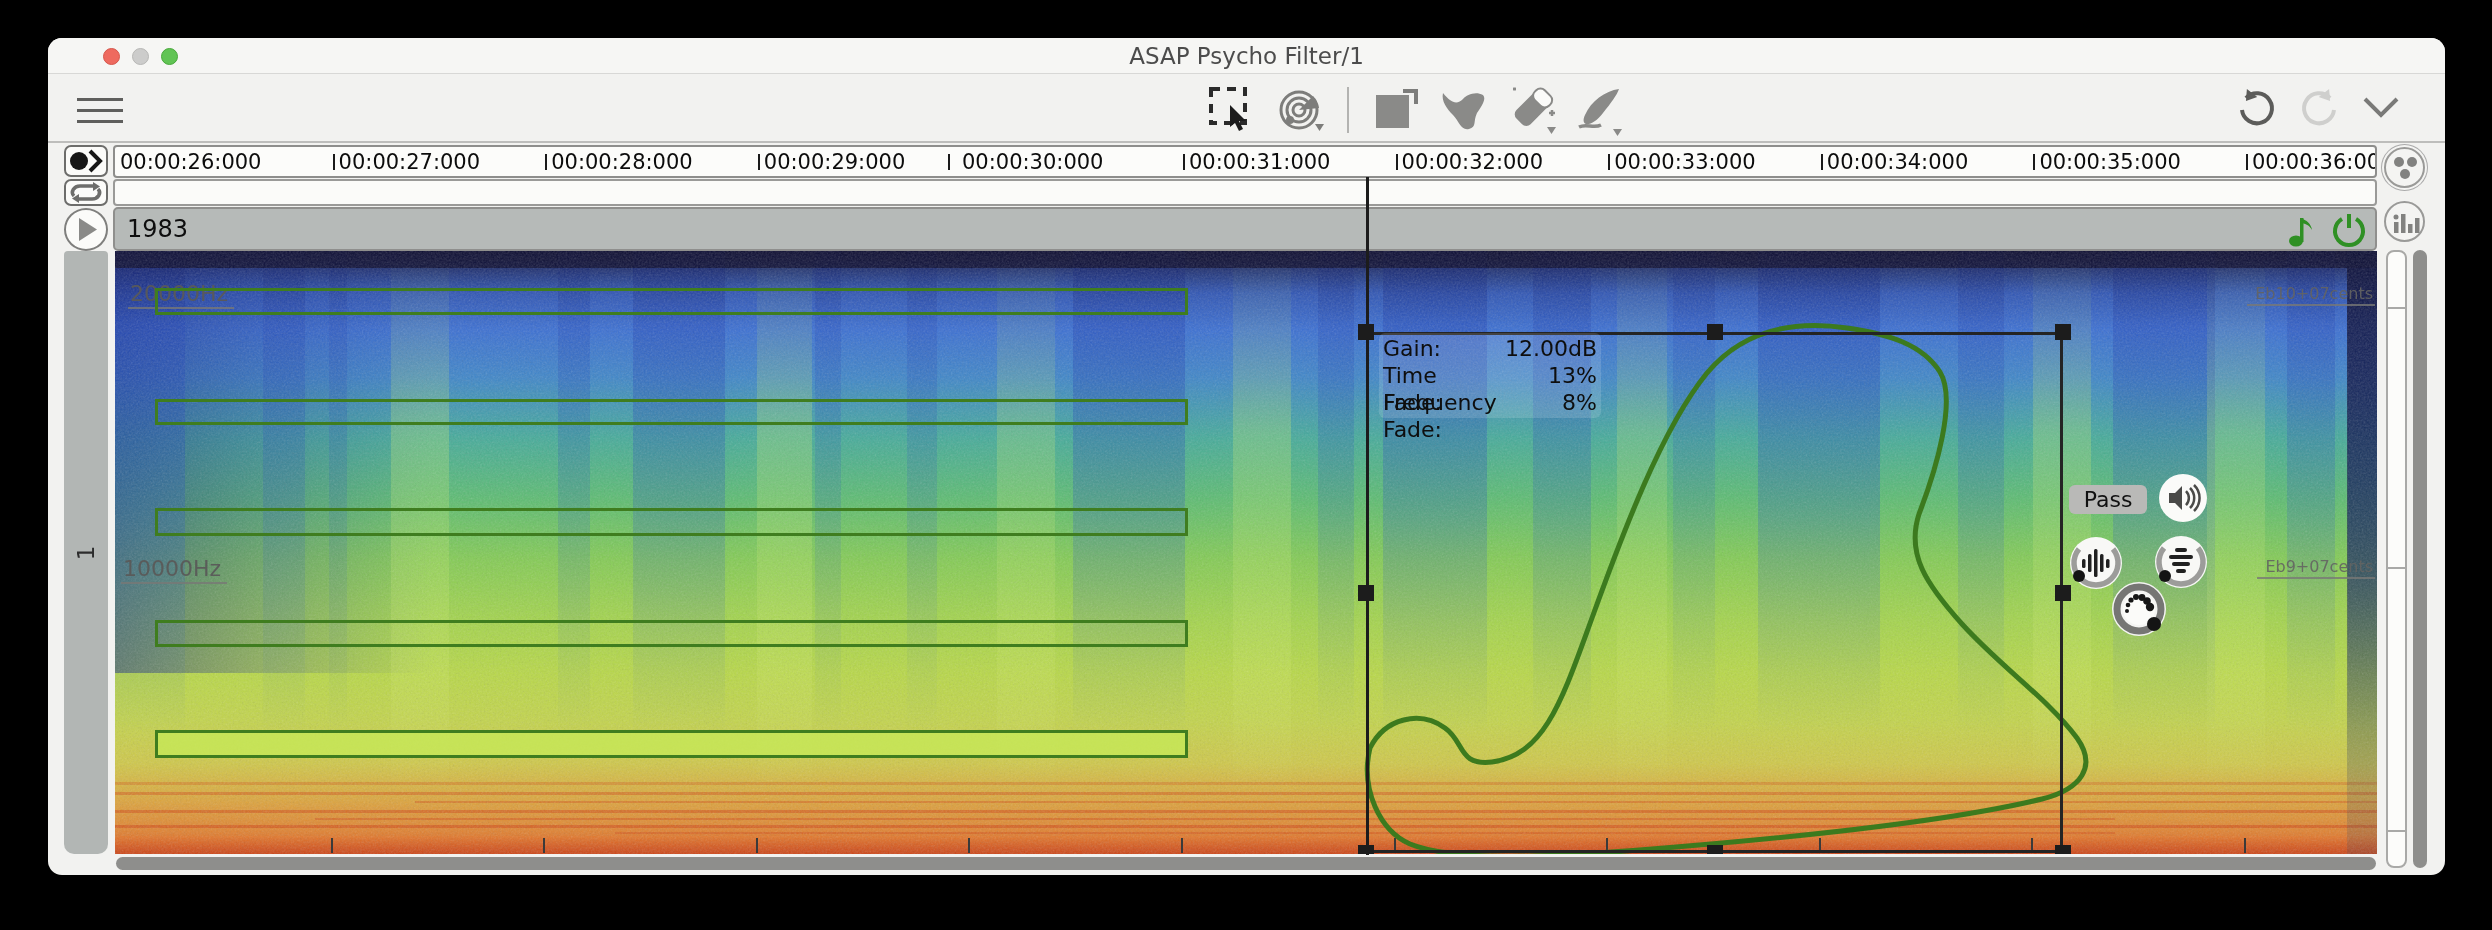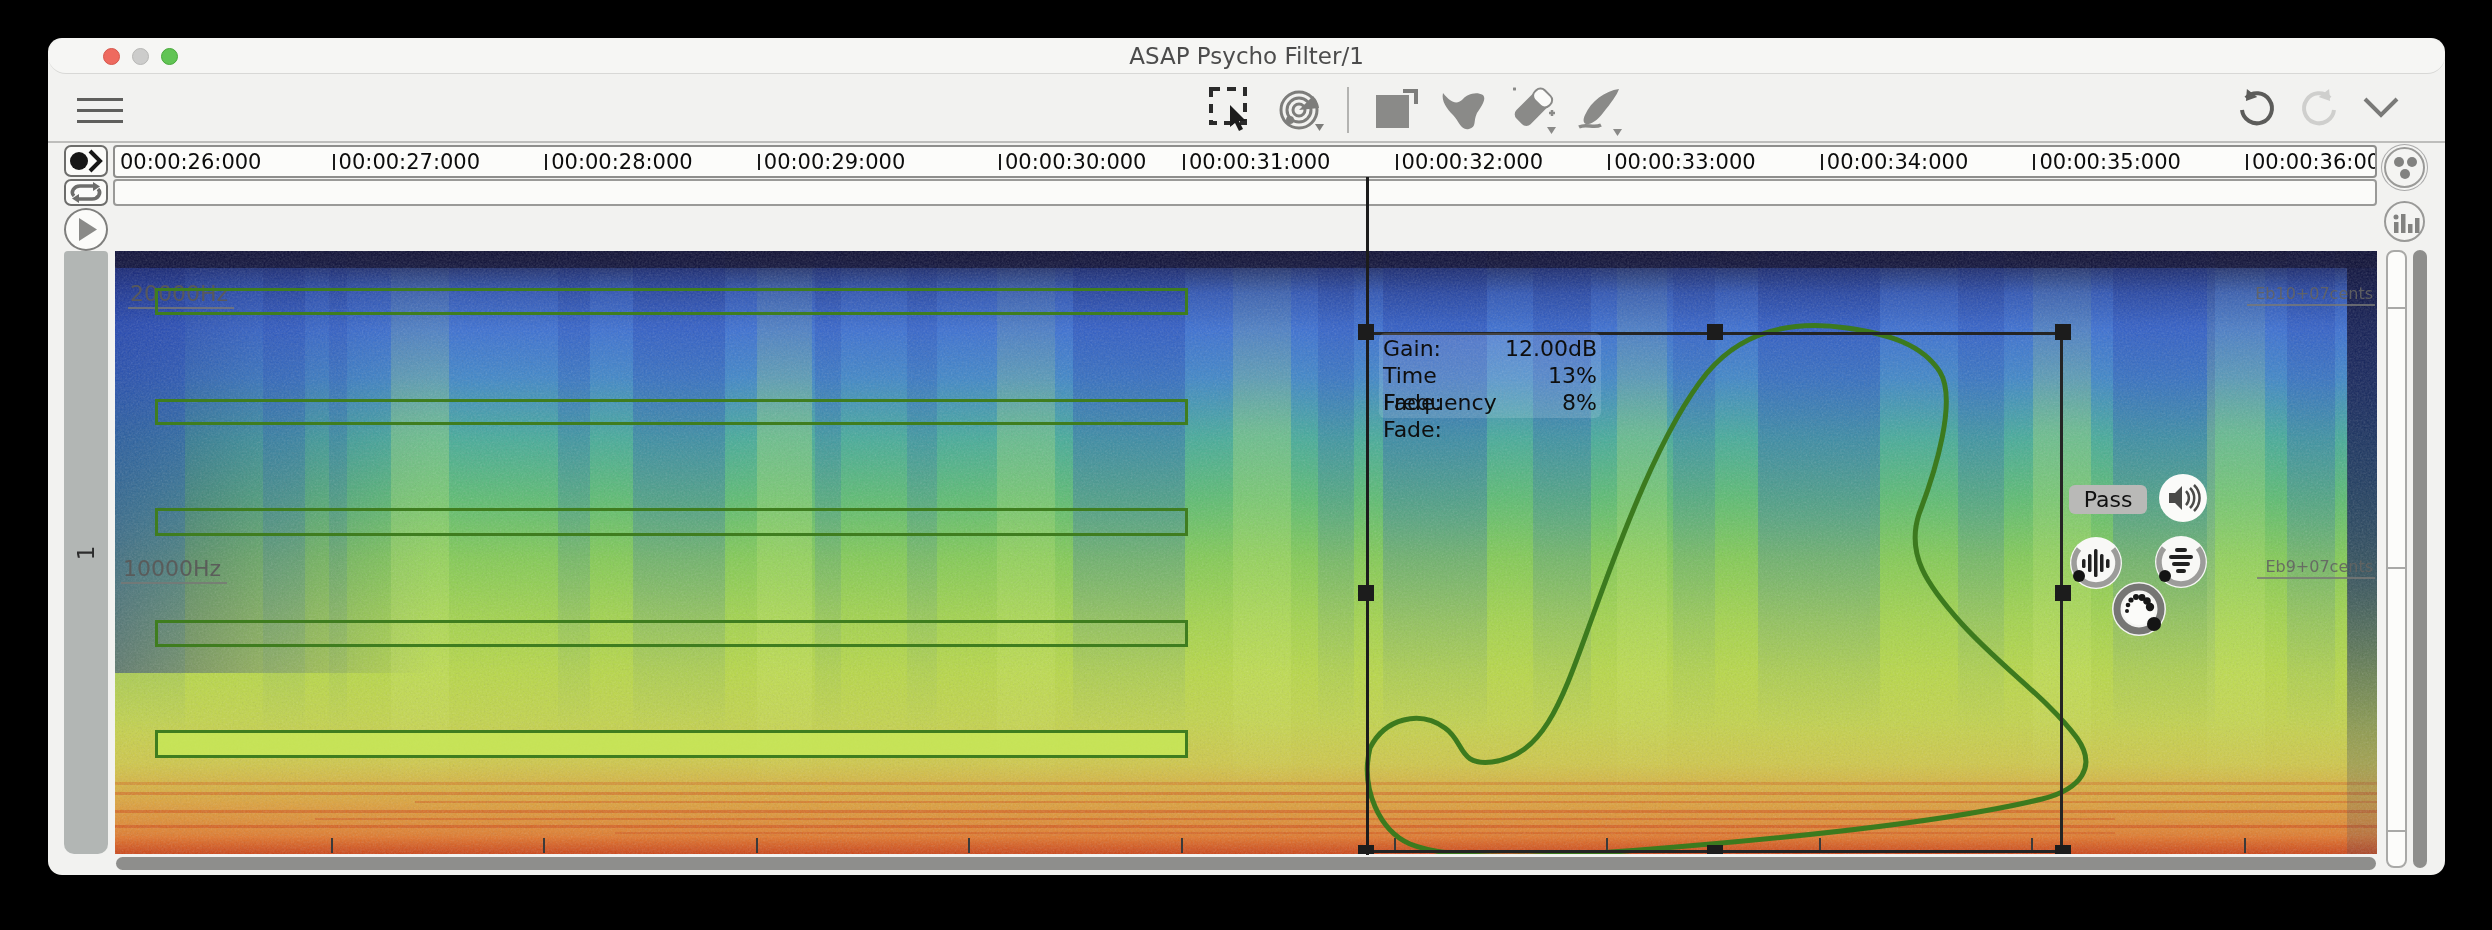--- a/index.html
+++ b/index.html
@@ -1,21 +1,21 @@
 <!DOCTYPE html>
 <html><head>
 <meta charset="utf-8">
 <style>
   html,body{margin:0;padding:0;background:#000;width:2492px;height:930px;overflow:hidden;
     font-family:"DejaVu Sans","Liberation Sans",sans-serif;}
   *{box-sizing:border-box;}
   #window{position:absolute;left:48px;top:38px;width:2397px;height:837px;background:#f2f2f0;
     border-radius:14px;overflow:hidden;}
   
-  .titlebar{position:absolute;left:0;top:0;width:100%;height:36px;background:#f6f6f4;border-bottom:1px solid #d8d8d6;border-radius:18px;}
+  .titlebar{position:absolute;left:0;top:0;width:100%;height:36px;background:#f6f6f4;border-bottom:1px solid #d8d8d6;}
   .tl{position:absolute;top:10px;width:17px;height:17px;border-radius:50%;}
   .tl.red{left:55px;background:#ee6a5f;border:1px solid #d5574c;}
   .tl.mid{left:84px;background:#cccccb;border:1px solid #b7b7b5;}
   .tl.grn{left:113px;background:#61c454;border:1px solid #48a83b;}
   .win-title{position:absolute;left:0;top:0;width:100%;height:36px;line-height:36px;text-align:center;
     font-size:23px;color:#4c4c4c;}
   
   .appbar{position:absolute;left:0;top:37px;width:100%;height:68px;background:#f2f2f0;border-bottom:2px solid #bdbdbb;}
   .hamburger{position:absolute;left:29px;top:22px;width:46px;height:28px;cursor:pointer;}
   .hamburger span{position:absolute;left:0;width:46px;height:3px;background:#5f5f5d;}
@@ -212,21 +212,21 @@
         <span>00:00:27:000</span>
       </div>
       <div class="ruler-label" style="left: 430.2px;">
         <div class="ruler-tick"></div>
         <span>00:00:28:000</span>
       </div>
       <div class="ruler-label" style="left: 642.8px;">
         <div class="ruler-tick"></div>
         <span>00:00:29:000</span>
       </div>
-      <div class="ruler-label" style="left: 884px;">
+      <div class="ruler-label" style="left: 833px; gap: 8px;">
         <div class="ruler-tick"></div>
         <span>00:00:30:000</span>
       </div>
       <div class="ruler-label" style="left: 1068px;">
         <div class="ruler-tick"></div>
         <span>00:00:31:000</span>
       </div>
       <div class="ruler-label" style="left: 1280.6px;">
         <div class="ruler-tick"></div>
         <span>00:00:32:000</span>
@@ -243,20 +243,38 @@
         <div class="ruler-tick"></div>
         <span>00:00:35:000</span>
       </div>
       <div class="ruler-label" style="left: 2131px;">
         <div class="ruler-tick"></div>
         <span>00:00:36:000</span>
       </div>
     </div>
   <div class="loopbar"></div>
 
+  <div class="trackhead">
+    <div class="trackname">1983</div>
+    <div class="th-icons">
+      <div>
+        <svg width="30" height="36" viewBox="0 0 30 36">
+          <ellipse cx="9" cy="29" rx="7" ry="5.5" fill="#2f9024"></ellipse>
+          <rect x="13" y="6" width="3.5" height="24" fill="#2f9024"></rect>
+          <path d="M13 6 C20 8 24 12 25 18 C22 13 18 11 13 11 Z" fill="#2f9024"></path>
+        </svg>
+      </div>
+      <div>
+        <svg width="36" height="36" viewBox="0 0 36 36">
+          <path d="M11 7 A14 14 0 1 0 25 7" fill="none" stroke="#2f9024" stroke-width="4"></path>
+          <rect x="16" y="2" width="4" height="14" fill="#2f9024"></rect>
+        </svg>
+      </div>
+    </div>
+  </div>
 
   <div class="railbtn" id="rail-circle1">
     <svg width="36" height="36" viewBox="0 0 36 36">
       <circle cx="12" cy="12" r="5" fill="#828280"></circle>
         <circle cx="25" cy="12" r="5" fill="#828280"></circle>
         <circle cx="18" cy="24" r="5" fill="#828280"></circle>
     </svg>
   </div>
   <div class="railbtn" id="rail-circle2">
     <svg width="36" height="36" viewBox="0 0 36 36">

